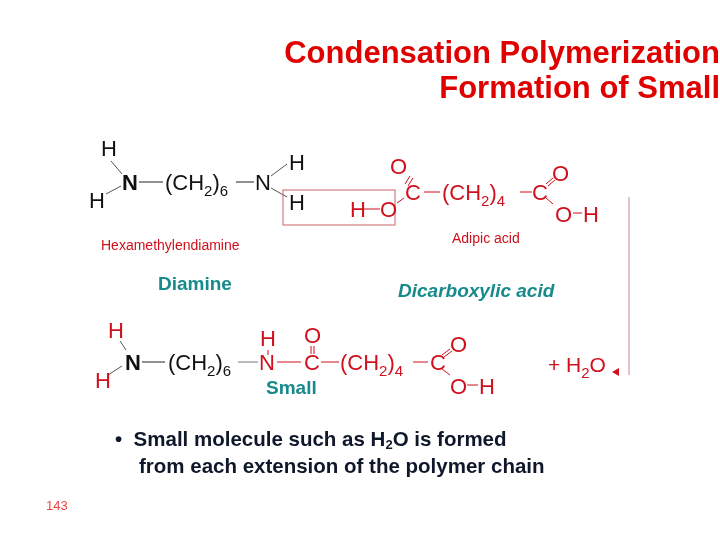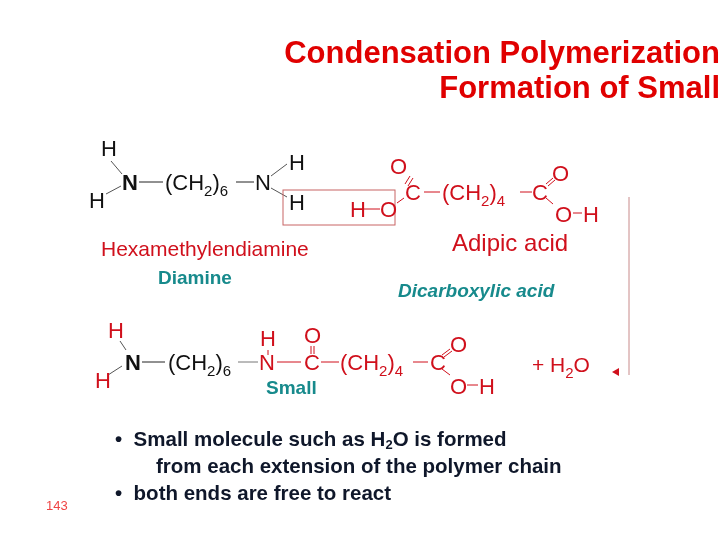--- a/index.html
+++ b/index.html
@@ -72,60 +72,56 @@
   </svg>
 
   <div>
     <span class="abs blk" style="left:101px;top:138px;">H</span>
     <span class="abs blk" style="left:89px;top:190px;">H</span>
     <span class="abs blk boldN" style="left:122px;top:172px;">N</span>
     <span class="abs blk" style="left:165px;top:172px;"><span>(CH</span><span class="sub">2</span><span>)</span><span class="sub">6</span></span>
     <span class="abs blk" style="left:255px;top:172px;">N</span>
     <span class="abs blk" style="left:289px;top:152px;">H</span>
     <span class="abs blk" style="left:289px;top:192px;">H</span>
-    <span class="abs red" style="left:101px;top:238px;font-size:21px;">Hexamethylendiamine</span>
-    <span class="abs teal" style="left:158px;top:268px;">Diamine</span>
+    <span class="abs red" style="left:101px;top:238px;font-size:14px;">Hexamethylendiamine</span>
+    <span class="abs teal" style="left:158px;top:274px;">Diamine</span>
   </div>
 
   <div>
     <span class="abs red" style="left:350px;top:199px;">H</span>
     <span class="abs red" style="left:380px;top:199px;">O</span>
     <span class="abs red" style="left:390px;top:156px;">O</span>
     <span class="abs red" style="left:405px;top:182px;">C</span>
     <span class="abs red" style="left:442px;top:182px;"><span>(CH</span><span class="sub">2</span><span>)</span><span class="sub">4</span></span>
     <span class="abs red" style="left:532px;top:182px;">C</span>
     <span class="abs red" style="left:552px;top:163px;">O</span>
     <span class="abs red" style="left:555px;top:204px;">O</span>
     <span class="abs red" style="left:583px;top:204px;">H</span>
-    <span class="abs red" style="left:452px;top:231px;font-size:24px;">Adipic acid</span>
+    <span class="abs red" style="left:452px;top:231px;font-size:14px;">Adipic acid</span>
     <span class="abs teal" style="left:398px;top:281px;font-style:italic;">Dicarboxylic acid</span>
   </div>
 
   <div>
     <span class="abs red" style="left:108px;top:320px;">H</span>
     <span class="abs red" style="left:95px;top:370px;">H</span>
     <span class="abs blk boldN" style="left:125px;top:352px;">N</span>
     <span class="abs blk" style="left:168px;top:352px;"><span>(CH</span><span class="sub">2</span><span>)</span><span class="sub">6</span></span>
     <span class="abs red" style="left:260px;top:328px;">H</span>
     <span class="abs red" style="left:259px;top:352px;">N</span>
     <span class="abs red" style="left:304px;top:325px;">O</span>
     <span class="abs red" style="left:304px;top:352px;">C</span>
     <span class="abs red" style="left:340px;top:352px;"><span>(CH</span><span class="sub">2</span><span>)</span><span class="sub">4</span></span>
     <span class="abs red" style="left:430px;top:352px;">C</span>
     <span class="abs red" style="left:450px;top:334px;">O</span>
     <span class="abs red" style="left:450px;top:376px;">O</span>
     <span class="abs red" style="left:479px;top:376px;">H</span>
-    <span class="abs red" style="left:532px;top:354px;font-size:21px;"><span>+ H</span><span class="sub">2</span><span>O</span></span>
+    <span class="abs red" style="left:548px;top:354px;font-size:21px;"><span>+ H</span><span class="sub">2</span><span>O</span></span>
     <span class="abs teal" style="left:266px;top:378px;">Small</span>
   </div>
 
   <div class="abs bullets" style="left:115px;top:426px;">
     <span>•</span>&nbsp;
     <span>Small molecule such as H</span><sub>2</sub><span>O is formed</span>
   </div>
-  <div class="abs bullets" style="left:156px;top:453px;">from each extension of the polymer chain</div>
-  <div class="abs bullets" style="left:115px;top:480px;">
-    <span>•</span>&nbsp;
-    <span>both ends are free to react</span>
-  </div>
+  <div class="abs bullets" style="left:139px;top:453px;">from each extension of the polymer chain</div>
 
   <div class="abs pagenum" style="left:46px;top:499px;">143</div>
 </div>
 
 </body></html>

